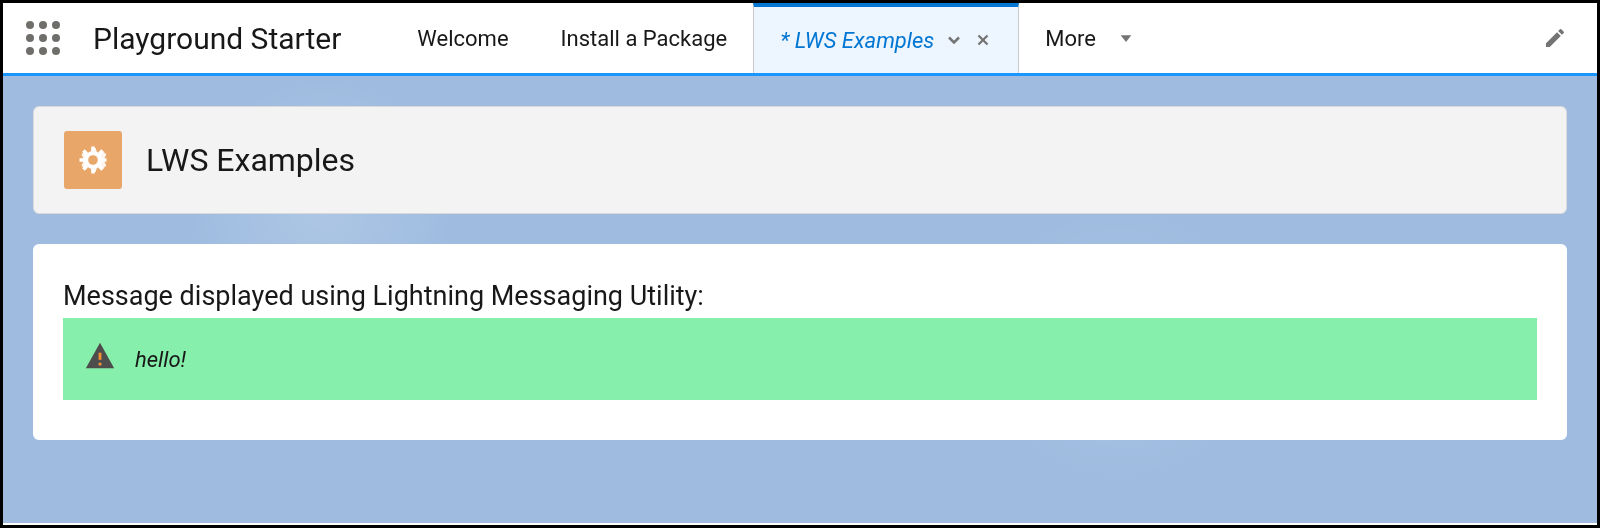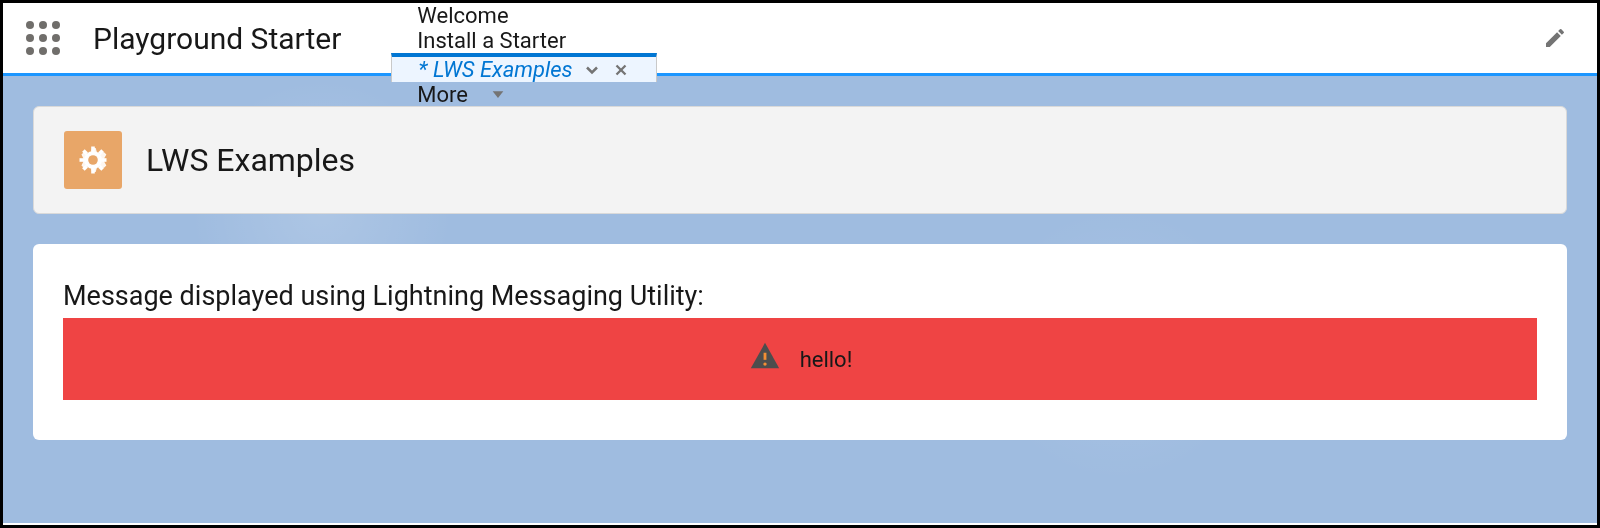--- a/index.html
+++ b/index.html
@@ -45,21 +45,20 @@
     .app-name {
       font-size: 30px;
       font-weight: 400;
       color: #181818;
       margin-right: 50px;
     }
     .nav-tabs {
       display: flex;
       align-items: stretch;
       height: 100%;
-      flex-direction: column;
     }
     .nav-tab {
       display: flex;
       align-items: center;
       padding: 0 26px;
       font-size: 22px;
       color: #181818;
       cursor: pointer;
       gap: 10px;
       position: relative;
@@ -141,26 +140,26 @@
       background: #fff;
       border-radius: 6px;
       padding: 36px 30px 40px 30px;
     }
     .message-label {
       font-size: 27px;
       color: #181818;
       margin-bottom: 6px;
     }
     .alert-banner {
-      background: #ef4444;
+      background: #86efac;
       padding: 22px 20px;
       display: flex;
       align-items: center;
-      justify-content: center;
       gap: 18px;
+      font-style: italic;
     }
     .alert-banner .warning-icon {
       color: #4d4d4d;
     }
     .alert-text {
       font-size: 22px;
       color: #181818;
     }
   </style>
 </head>
@@ -178,21 +177,21 @@
       <div class="dot"></div>
       <div class="dot"></div>
   </div>
   <div class="app-name">Playground Starter</div>
 
   <div class="nav-tabs">
     <div class="nav-tab">
       <span class="tab-label">Welcome</span>
     </div>
     <div class="nav-tab">
-      <span class="tab-label">Install a Starter</span>
+      <span class="tab-label">Install a Package</span>
     </div>
     <div class="nav-tab active">
       <span class="tab-label">LWS Examples</span>
       <span class="chevron-icon">
         <svg width="20" height="20" viewBox="0 0 24 24" fill="none" stroke="currentColor" stroke-width="3">
           <polyline points="6 9 12 15 18 9"></polyline>
         </svg>
       </span>
       <span class="close-icon">
         <svg width="18" height="18" viewBox="0 0 24 24" fill="none" stroke="currentColor" stroke-width="3">

